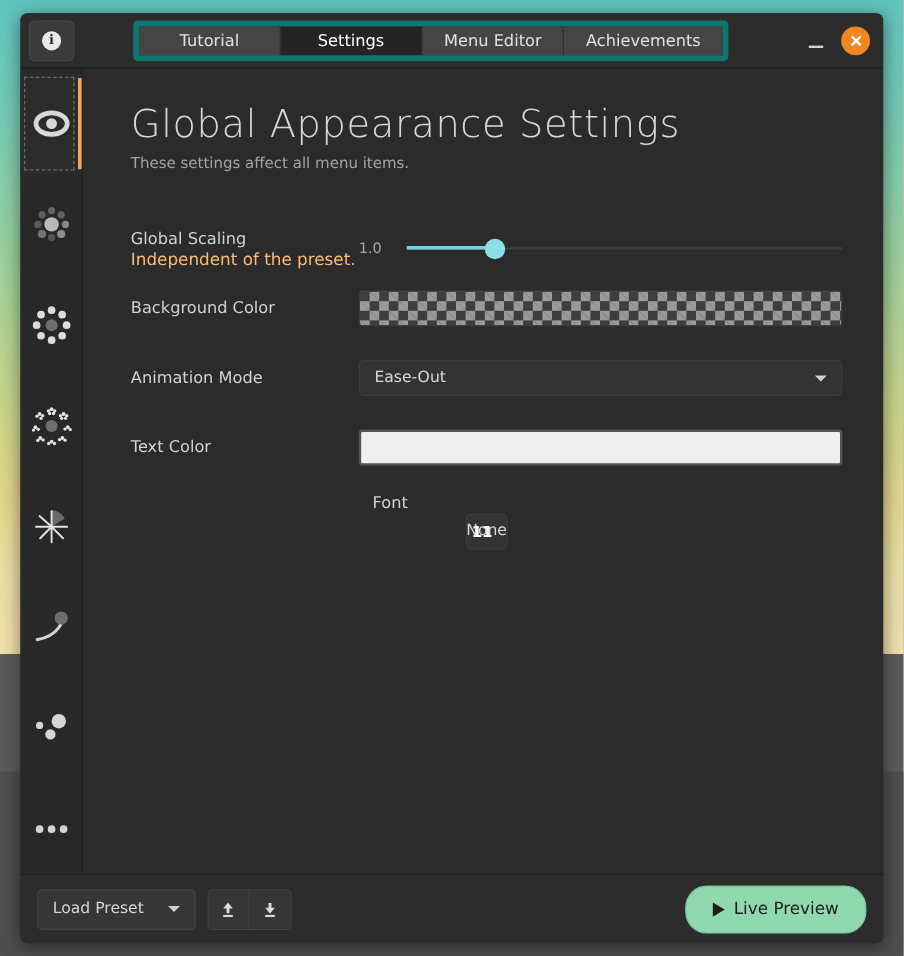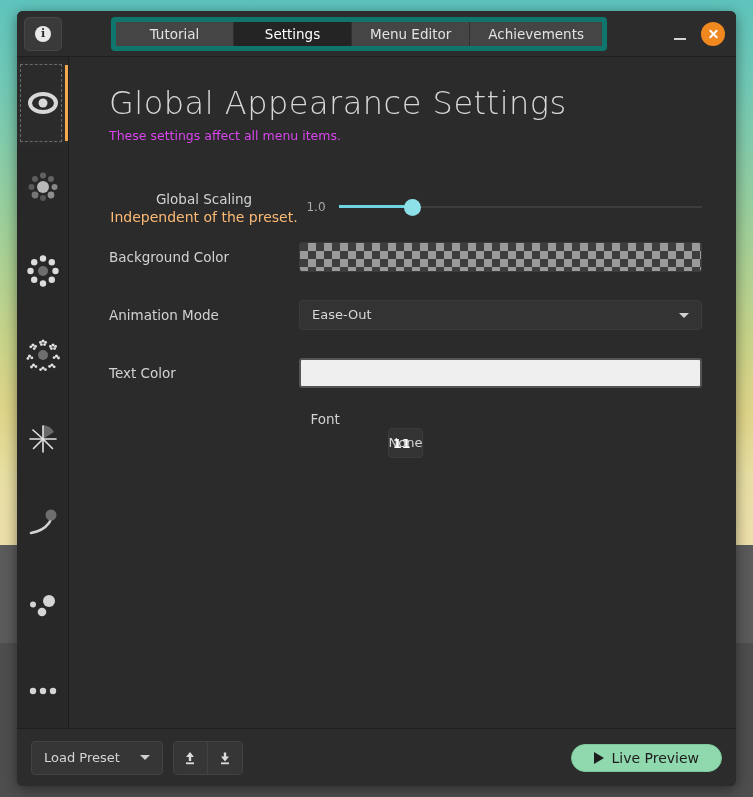--- a/index.html
+++ b/index.html
@@ -181,21 +181,21 @@
   }
   #page-title {
     font-size: 32px;
     font-weight: 300;
     color: #d7d7d7;
     letter-spacing: .5px;
     line-height: 1.15;
   }
   #page-subtitle {
     font-size: 12.5px;
-    color: #d946ef;
+    color: #a3a3a3;
     margin-top: 6px;
   }
 
   #settings-list { margin-top: 42px; }
 
   .row {
     display: flex;
     align-items: flex-start;
     min-height: 44px;
     margin-bottom: 0;
@@ -357,21 +357,21 @@
     width: 34px; height: 100%;
     background: #363636;
     display: flex; align-items: center; justify-content: center;
     cursor: pointer;
     border-right: 1px solid #434343;
   }
   .icon-btn:last-child { border-right: none; }
 
   .live-preview-btn {
     margin-left: auto;
-    height: 28px;
+    height: 40px;
     border-radius: 18px;
     background: #90d8ad;
     color: #1d1d1d;
     font-size: 14px;
     display: flex; align-items: center; gap: 7px;
     padding: 0 22px;
     cursor: pointer;
     border: 1px solid #7cc79b;
   }
   .play-tri {
@@ -543,21 +543,21 @@
           </svg>
         </div>
       </div>
 
       <div id="content">
         <h1 id="page-title">Global Appearance Settings</h1>
         <div id="page-subtitle">These settings affect all menu items.</div>
 
         <div id="settings-list">
 
-          <div class="row slider-row" style="margin-bottom:6px;text-align:center;">
+          <div class="row slider-row" style="margin-bottom:6px;">
             <div class="row-label-col">
               <div class="row-label">Global Scaling</div>
               <div class="row-sublabel">Independent of the preset.</div>
             </div>
             <div class="row-control">
               <div class="slider-wrap">
                 <span class="slider-value">1.0</span>
                 <div class="slider">
                   <div class="slider-track"></div>
                   <div class="slider-fill" style="width: 20%;"></div>

